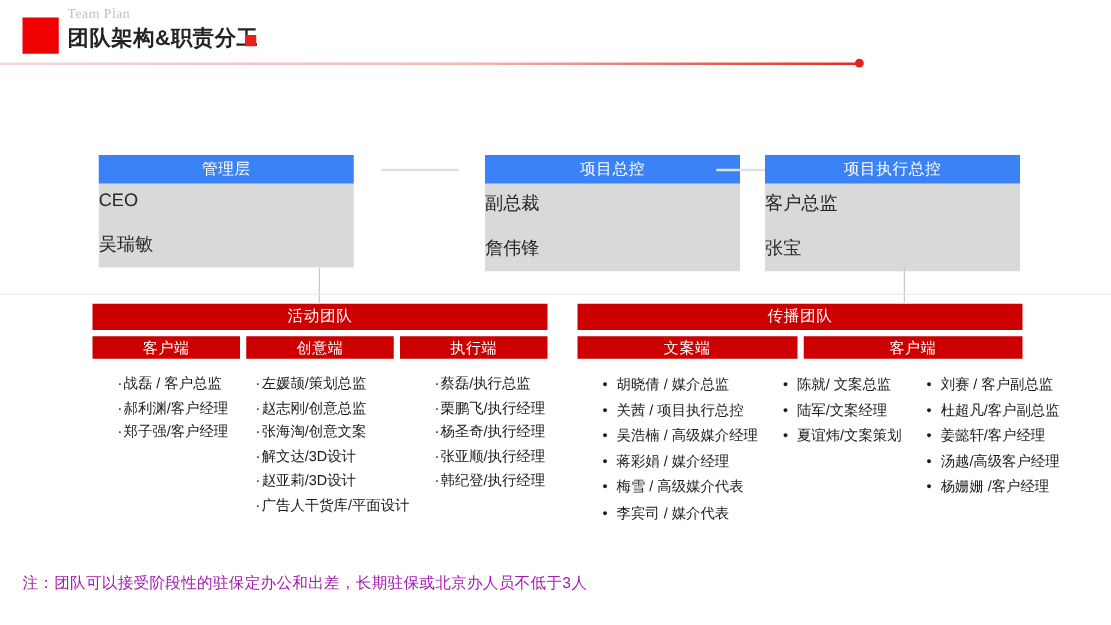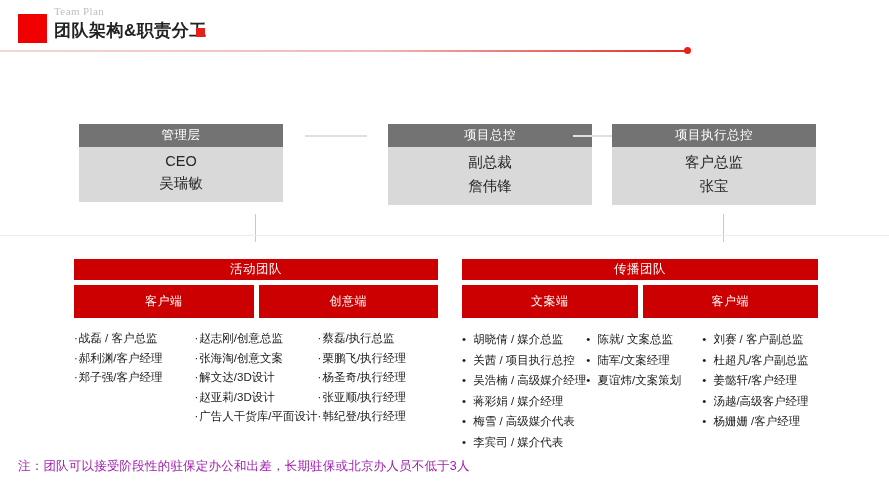--- a/index.html
+++ b/index.html
@@ -43,27 +43,27 @@
     width: 7px; height: 7px; border-radius: 50%; background: #e8201a;
   }
 
   
   .tier1 { position: absolute; left: 0; top: 124px; width: 889px; height: 90px; }
   .t1box { position: absolute; width: 204px; }
   .t1box.a { left: 79px; }
   .t1box.b { left: 388px; }
   .t1box.c { left: 612px; }
   .t1-head {
-    height: 23px; background: #737373; color: #ffffff;
+    height: 23px; background: #3b82f6; color: #ffffff;
     font-size: 12.5px; display: flex; align-items: center; justify-content: center;
     letter-spacing: .5px;
   }
   .t1-body {
     background: #d9d9d9; padding: 6px 0 9px 0;
-    display: flex; flex-direction: column; align-items: center; gap: 5px;
+    display: flex; flex-direction: column; gap: 17px;
   }
   .t1-role { font-size: 14.5px; color: #262626; }
   .t1-name { font-size: 14.5px; color: #262626; }
 
   .hconn {
     position: absolute; top: 11px; height: 2px; background: #e0e0e0;
   }
   .hconn.one { left: 305px; width: 62px; }
   .hconn.two { left: 573px; width: 55px; }
 
@@ -74,42 +74,43 @@
   .vconn.right { left: 723px; top: 214px; height: 28px; }
 
   
   .mid-rule {
     position: absolute; left: 0; top: 235px; width: 889px; height: 1px;
     background: #ebebeb;
   }
 
   
   .teams { position: absolute; left: 0; top: 243px; width: 889px; }
-  .team { position: absolute; top: 16px; }
+  .team { position: absolute; top: 0; }
   .team.left  { left: 74px; width: 364px; }
   .team.right { left: 462px; width: 356px; }
 
   .team-title {
     height: 21px; background: #cc0000; color: #ffffff;
     font-size: 12.5px; display: flex; align-items: center; justify-content: center;
     letter-spacing: .5px;
   }
   .sub-row { display: flex; gap: 5px; margin-top: 5px; }
   .sub-chip {
-    flex: 1; height: 33px; background: #cc0000; color: #ffffff;
+    flex: 1; height: 18px; background: #cc0000; color: #ffffff;
     font-size: 12px; display: flex; align-items: center; justify-content: center;
     letter-spacing: .5px;
   }
 
   .cols { display: flex; margin-top: 11px; }
   .col { flex: 1; }
   .col ul { list-style: none; }
   .col li {
     font-size: 11.5px; color: #1a1a1a; line-height: 19.5px;
     white-space: nowrap;
+    margin-left: 20px;
   }
   .team.left .col li::before  { content: "·"; margin-right: 1px; }
   .team.right .col li::before { content: "• "; margin-right: 4px; color:#1a1a1a; }
   .team.right .col li { line-height: 20.5px; }
 
   
   .footnote {
     position: absolute; left: 18px; top: 458px;
     font-size: 12.5px; color: #a21caf; letter-spacing: .2px;
   }
@@ -162,31 +163,33 @@
   <div class="vconn right"></div>
   <div class="mid-rule"></div>
 
   <div class="teams">
 
     <div class="team left">
       <div class="team-title">活动团队</div>
       <div class="sub-row">
         <div class="sub-chip">客户端</div>
         <div class="sub-chip">创意端</div>
+        <div class="sub-chip">执行端</div>
       </div>
       <div class="cols">
         <div class="col">
           <ul>
             <li>战磊 / 客户总监</li>
             <li>郝利渊/客户经理</li>
             <li>郑子强/客户经理</li>
           </ul>
         </div>
         <div class="col">
           <ul>
+            <li>左媛颉/策划总监</li>
             <li>赵志刚/创意总监</li>
             <li>张海淘/创意文案</li>
             <li>解文达/3D设计</li>
             <li>赵亚莉/3D设计</li>
             <li>广告人干货库/平面设计</li>
           </ul>
         </div>
         <div class="col">
           <ul>
             <li>蔡磊/执行总监</li>

